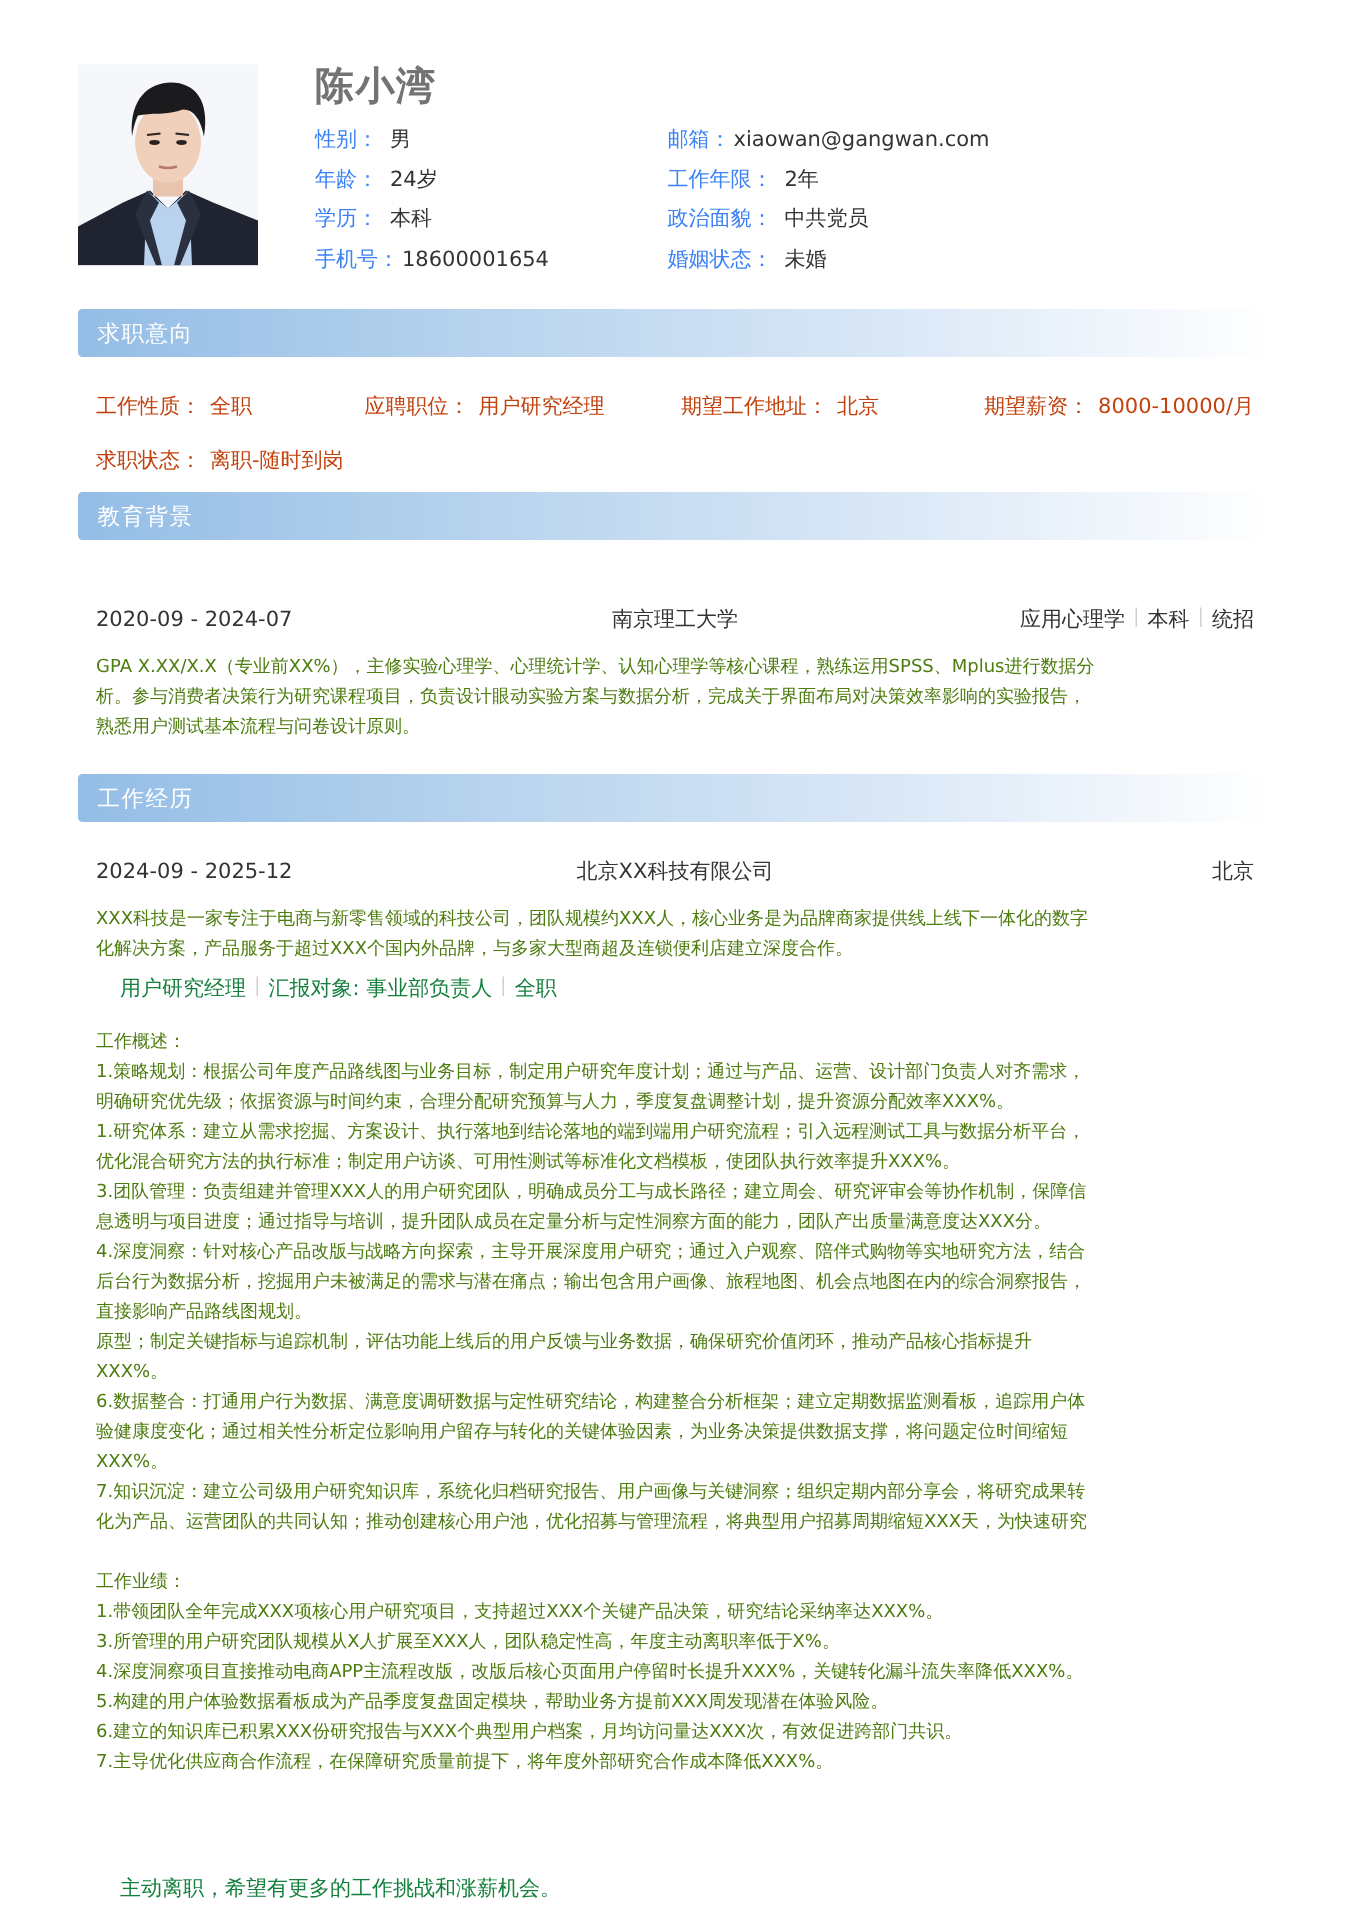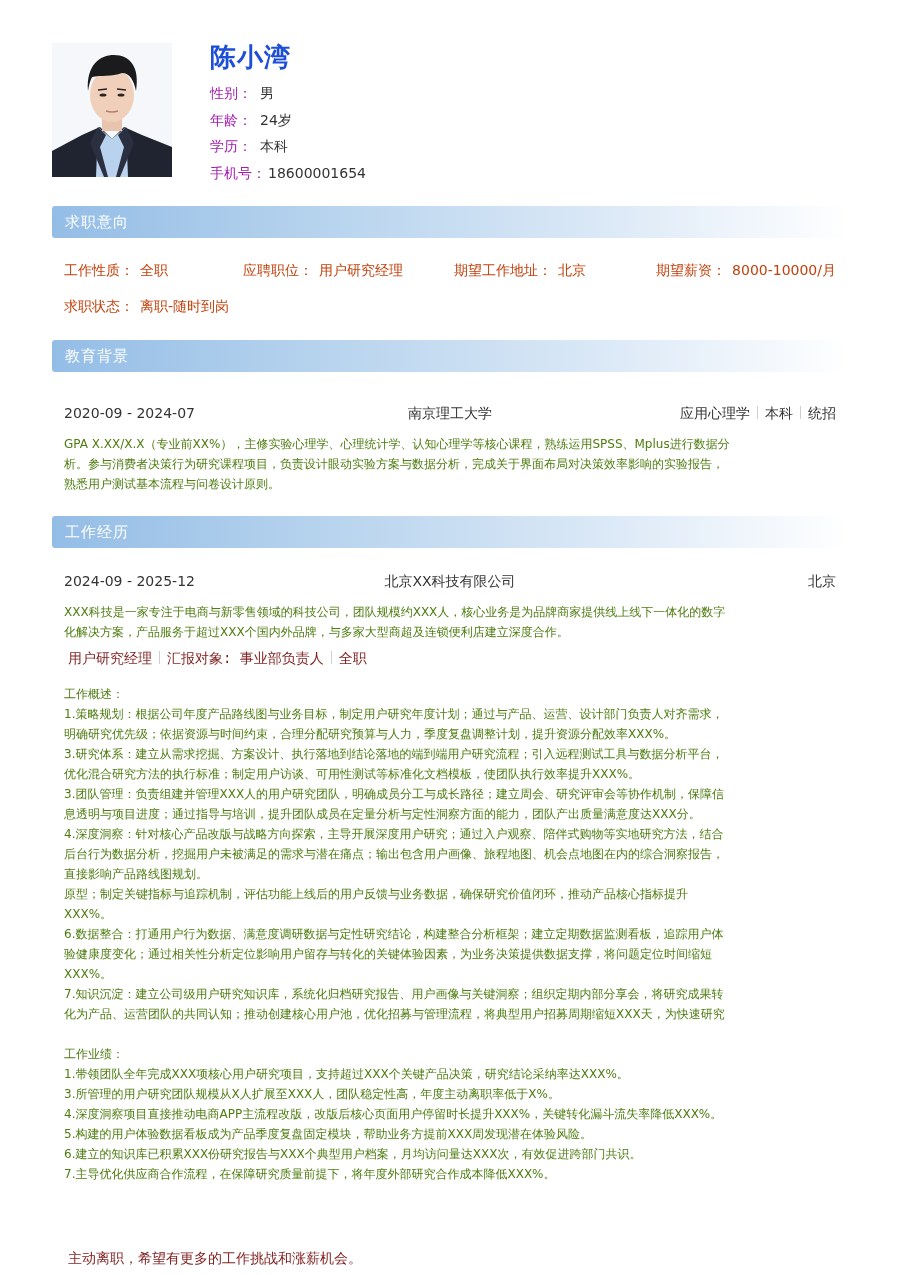--- a/index.html
+++ b/index.html
@@ -1,38 +1,38 @@
 <!DOCTYPE html>
 <html><head>
 <meta charset="utf-8">
 <style>
   * { box-sizing: border-box; margin: 0; padding: 0; }
   html, body { width: 900px; height: 1275px; background: #ffffff; overflow: hidden; }
   body { font-family: "DejaVu Sans", "Liberation Sans", sans-serif; color: #333333; position: relative; }
 
   .header { position: absolute; left: 0; top: 0; width: 900px; height: 200px; }
   .photo { position: absolute; left: 52px; top: 43px; width: 120px; height: 134px; overflow: hidden; background: #f4f6f9; }
-  .name { position: absolute; left: 210px; top: 40px; font-size: 26px; font-weight: bold; color: #1d4ed8; letter-spacing: 1px; }
+  .name { position: absolute; left: 210px; top: 40px; font-size: 26px; font-weight: bold; color: #737373; letter-spacing: 1px; }
   .info-col { position: absolute; top: 83px; font-size: 14px; color: #333; }
   .info-col.left { left: 210px; }
   .info-col.right { left: 445px; }
   .info-row { height: 26.5px; line-height: 20px; white-space: nowrap; }
-  .info-row .lbl { color: #a21caf; margin-top: 33px; }
+  .info-row .lbl { color: #3b82f6; margin-top: 33px; }
   .info-row .val { color: #333; margin-left: 8px; }
 
   .section-bar { position: absolute; left: 52px; width: 796px; height: 32px;
     background: linear-gradient(90deg, #94bde6 0%, #b8d4ee 35%, #dce9f7 70%, #ffffff 100%);
     border-radius: 3px 0 0 3px; }
   .section-bar .title { position: absolute; left: 13px; top: 0; line-height: 32px; font-size: 15px; font-weight: normal; color: #ffffff; letter-spacing: 1px; }
 
   .intent-row { position: absolute; left: 64px; font-size: 14px; color: #c2410c; white-space: nowrap; }
   .intent-item { position: absolute; top: 0; white-space: nowrap; }
   .intent-item .val { margin-left: 6px; }
 
-  .line { position: absolute; left: 68px; width: 772px; font-size: 14px; line-height: 20px; color: #7f1d1d; font-family: Liberation Mono, monospace; }
+  .line { position: absolute; left: 80px; width: 772px; font-size: 14px; line-height: 20px; color: #15803d; }
   .row3 { position: absolute; left: 64px; width: 772px; height: 20px; font-size: 14px; line-height: 20px; }
   .row3 .l { position: absolute; left: 0; top: 0; }
   .row3 .c { position: absolute; left: 0; right: 0; top: 0; text-align: center; }
   .row3 .r { position: absolute; right: 0; top: 0; }
   .sep { display: inline-block; width: 1px; height: 13px; background: #cfcfcf; margin: 0 7px; vertical-align: -1px; }
 
   .para { position: absolute; left: 64px; width: 772px; font-size: 12px; line-height: 20px; color: #4d7c0f; text-align: justify; }
   .para div { min-height: 20px; }
 </style>
 </head>
@@ -67,37 +67,43 @@
 
   <div class="name">陈小湾</div>
 
   <div class="info-col left">
     <div class="info-row"><span class="lbl">性别：</span><span class="val">男</span></div>
     <div class="info-row"><span class="lbl">年龄：</span><span class="val">24岁</span></div>
     <div class="info-row"><span class="lbl">学历：</span><span class="val">本科</span></div>
     <div class="info-row"><span class="lbl">手机号：</span><span class="val" style="margin-left:2px">18600001654</span></div>
   </div>
 
+  <div class="info-col right">
+    <div class="info-row"><span class="lbl">邮箱：</span><span class="val" style="margin-left:2px">xiaowan@gangwan.com</span></div>
+    <div class="info-row"><span class="lbl">工作年限：</span><span class="val">2年</span></div>
+    <div class="info-row"><span class="lbl">政治面貌：</span><span class="val">中共党员</span></div>
+    <div class="info-row"><span class="lbl">婚姻状态：</span><span class="val">未婚</span></div>
+  </div>
 </div>
 
 <div class="section-bar" style="top:206px;">
   <span class="title">求职意向</span>
 </div>
 
 <div class="intent-row" style="top:262px; width:772px; height:20px;">
   <span class="intent-item" style="left:0;"><span>工作性质：</span><span class="val">全职</span></span>
   <span class="intent-item" style="left:179px;"><span>应聘职位：</span><span class="val">用户研究经理</span></span>
   <span class="intent-item" style="left:390px;"><span>期望工作地址：</span><span class="val">北京</span></span>
   <span class="intent-item" style="right:0;"><span>期望薪资：</span><span class="val">8000-10000/月</span></span>
 </div>
 <div class="intent-row" style="top:298px;">
   <span>求职状态：</span><span style="margin-left:6px">离职-随时到岗</span>
 </div>
 
-<div class="section-bar" style="top:340px;">
+<div class="section-bar" style="top:328px;">
   <span class="title">教育背景</span>
 </div>
 
 <div class="row3" style="top:403px;">
   <span class="l">2020-09 - 2024-07</span>
   <span class="c">南京理工大学</span>
   <span class="r"><span>应用心理学</span><span class="sep"></span><span>本科</span><span class="sep"></span><span>统招</span></span>
 </div>
 
 <div class="para" style="top:434px;">
@@ -122,21 +128,21 @@
 </div>
 
 <div class="line" style="top:649px;">
   <span>用户研究经理</span><span class="sep"></span><span>汇报对象: 事业部负责人</span><span class="sep"></span><span>全职</span>
 </div>
 
 <div class="para" style="top:684px;">
   <div>工作概述：</div>
   <div>1.策略规划：根据公司年度产品路线图与业务目标，制定用户研究年度计划；通过与产品、运营、设计部门负责人对齐需求，</div>
   <div>明确研究优先级；依据资源与时间约束，合理分配研究预算与人力，季度复盘调整计划，提升资源分配效率XXX%。</div>
-  <div>3.研究体系：建立从需求挖掘、方案设计、执行落地到结论落地的端到端用户研究流程；引入远程测试工具与数据分析平台，</div>
+  <div>1.研究体系：建立从需求挖掘、方案设计、执行落地到结论落地的端到端用户研究流程；引入远程测试工具与数据分析平台，</div>
   <div>优化混合研究方法的执行标准；制定用户访谈、可用性测试等标准化文档模板，使团队执行效率提升XXX%。</div>
   <div>3.团队管理：负责组建并管理XXX人的用户研究团队，明确成员分工与成长路径；建立周会、研究评审会等协作机制，保障信</div>
   <div>息透明与项目进度；通过指导与培训，提升团队成员在定量分析与定性洞察方面的能力，团队产出质量满意度达XXX分。</div>
   <div>4.深度洞察：针对核心产品改版与战略方向探索，主导开展深度用户研究；通过入户观察、陪伴式购物等实地研究方法，结合</div>
   <div>后台行为数据分析，挖掘用户未被满足的需求与潜在痛点；输出包含用户画像、旅程地图、机会点地图在内的综合洞察报告，</div>
   <div>直接影响产品路线图规划。</div>
   <div>原型；制定关键指标与追踪机制，评估功能上线后的用户反馈与业务数据，确保研究价值闭环，推动产品核心指标提升</div>
   <div>XXX%。</div>
   <div>6.数据整合：打通用户行为数据、满意度调研数据与定性研究结论，构建整合分析框架；建立定期数据监测看板，追踪用户体</div>
   <div>验健康度变化；通过相关性分析定位影响用户留存与转化的关键体验因素，为业务决策提供数据支撑，将问题定位时间缩短</div>

